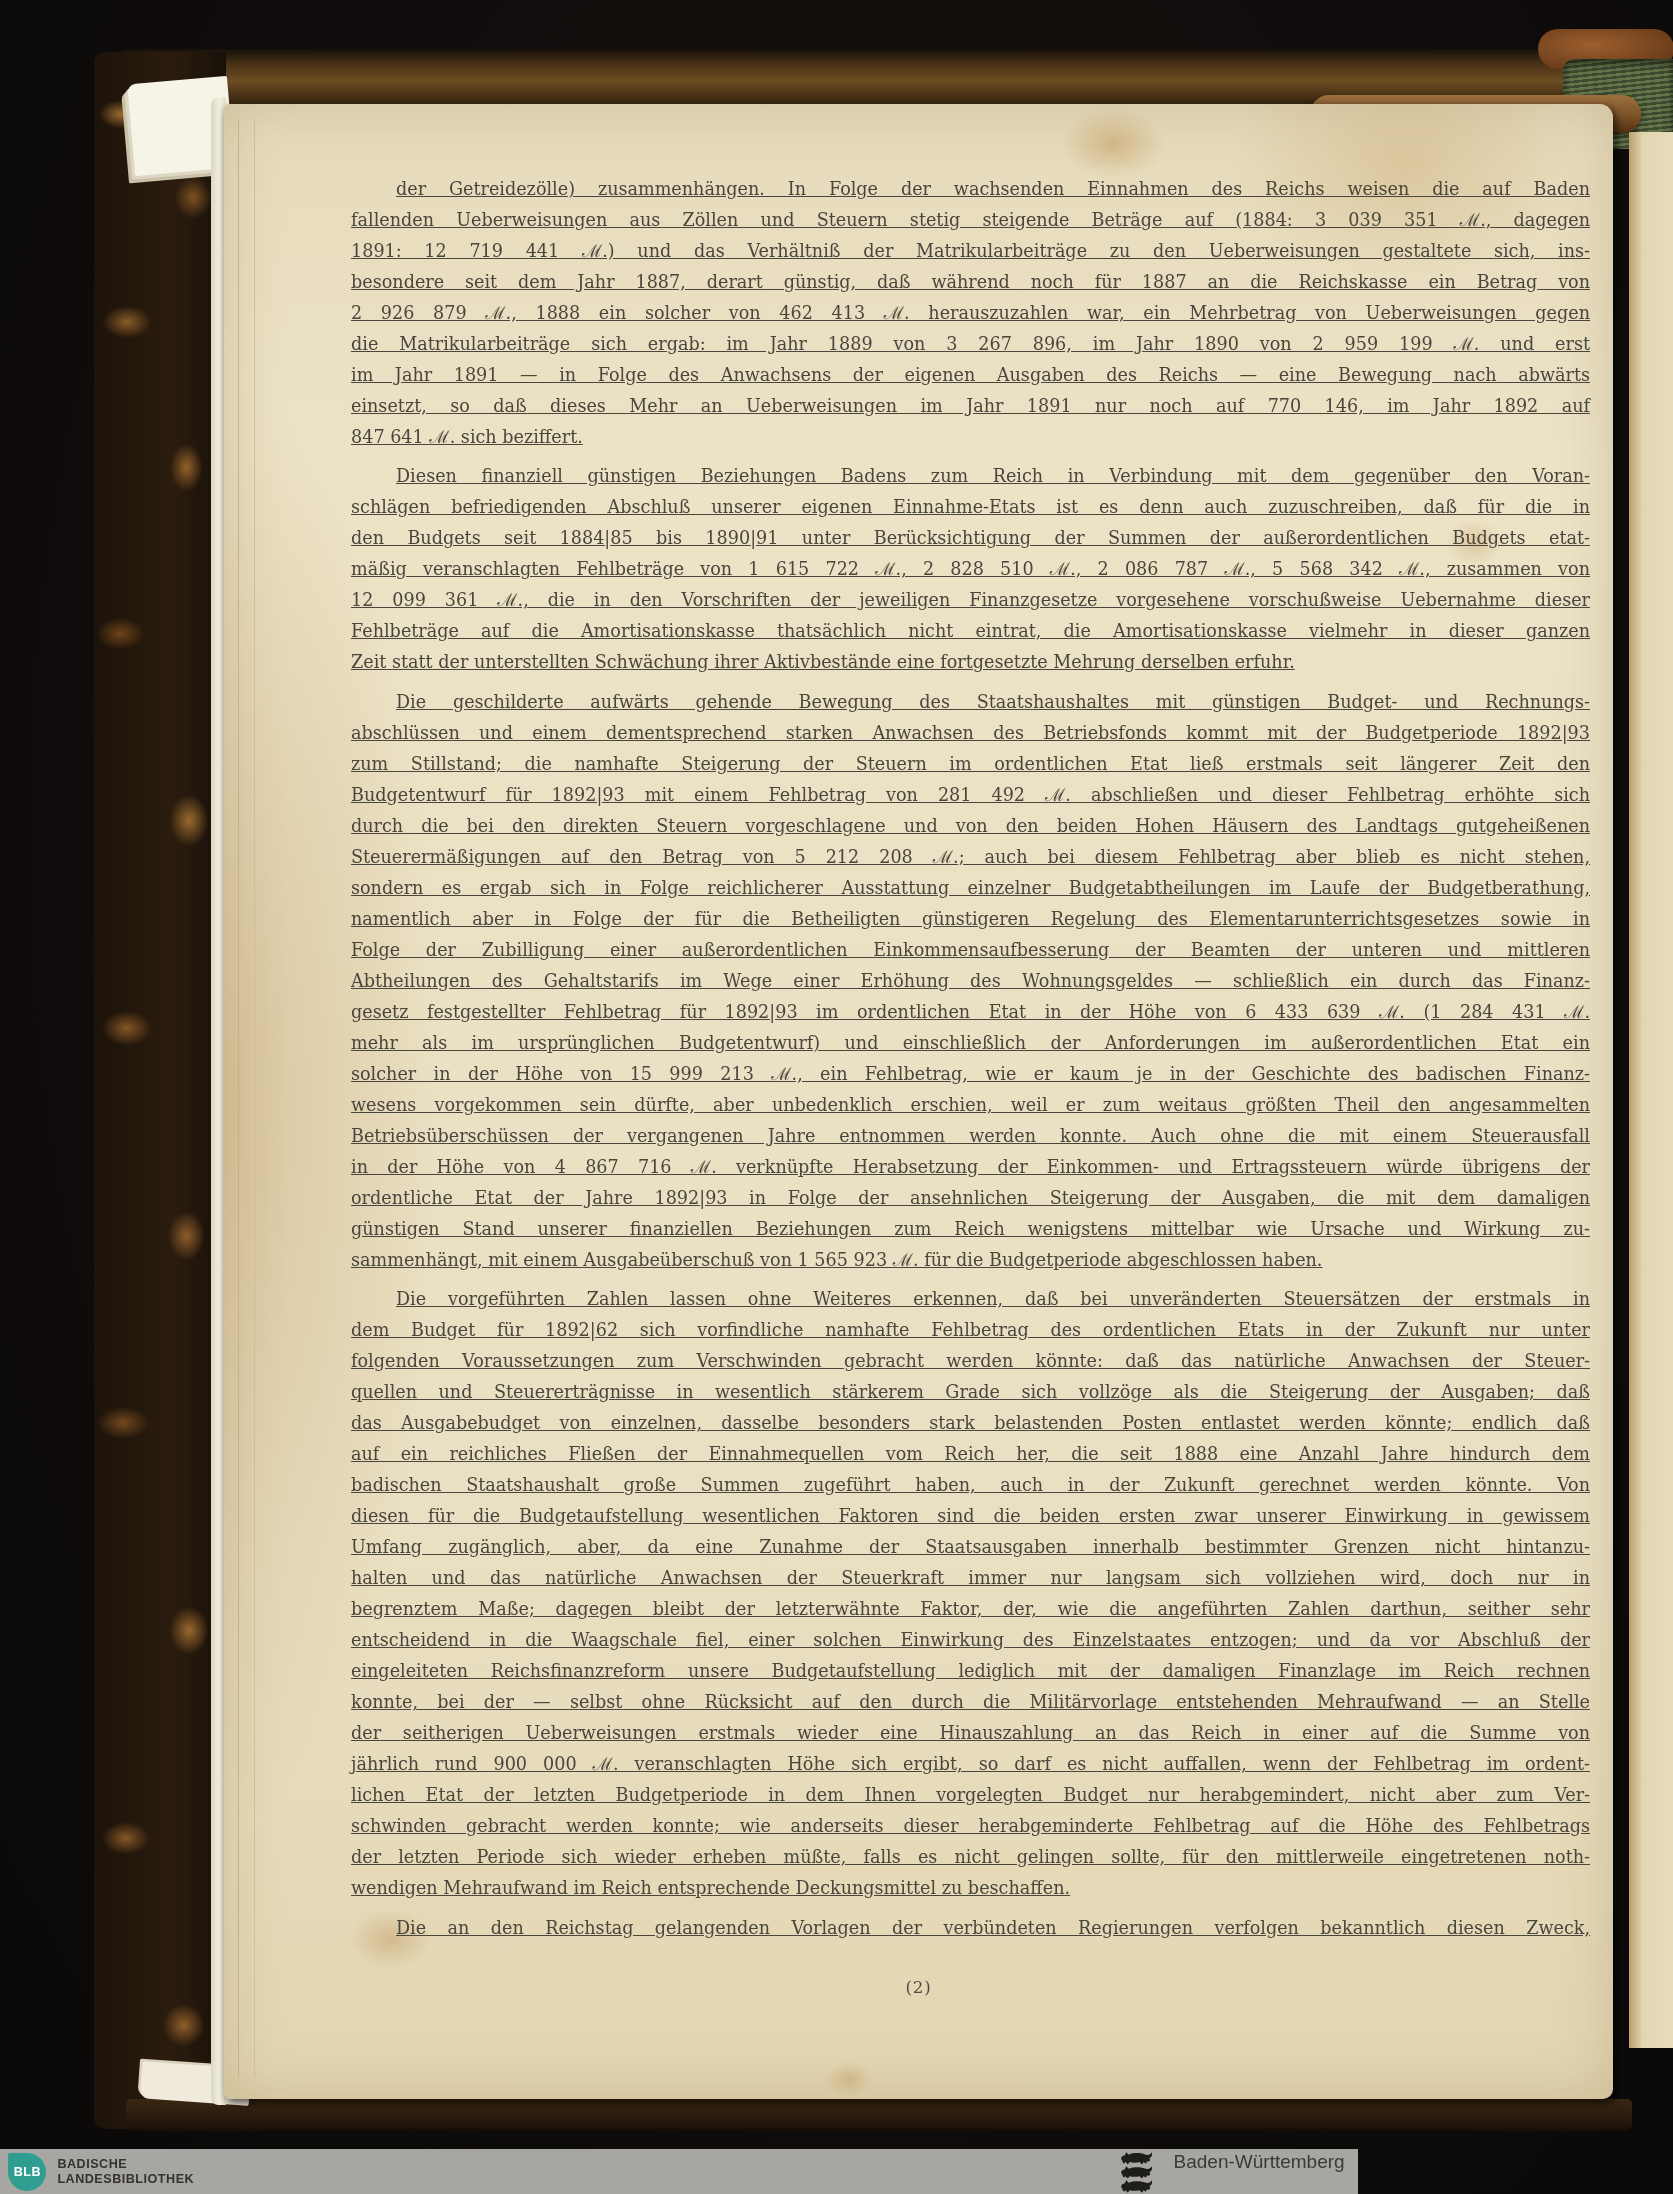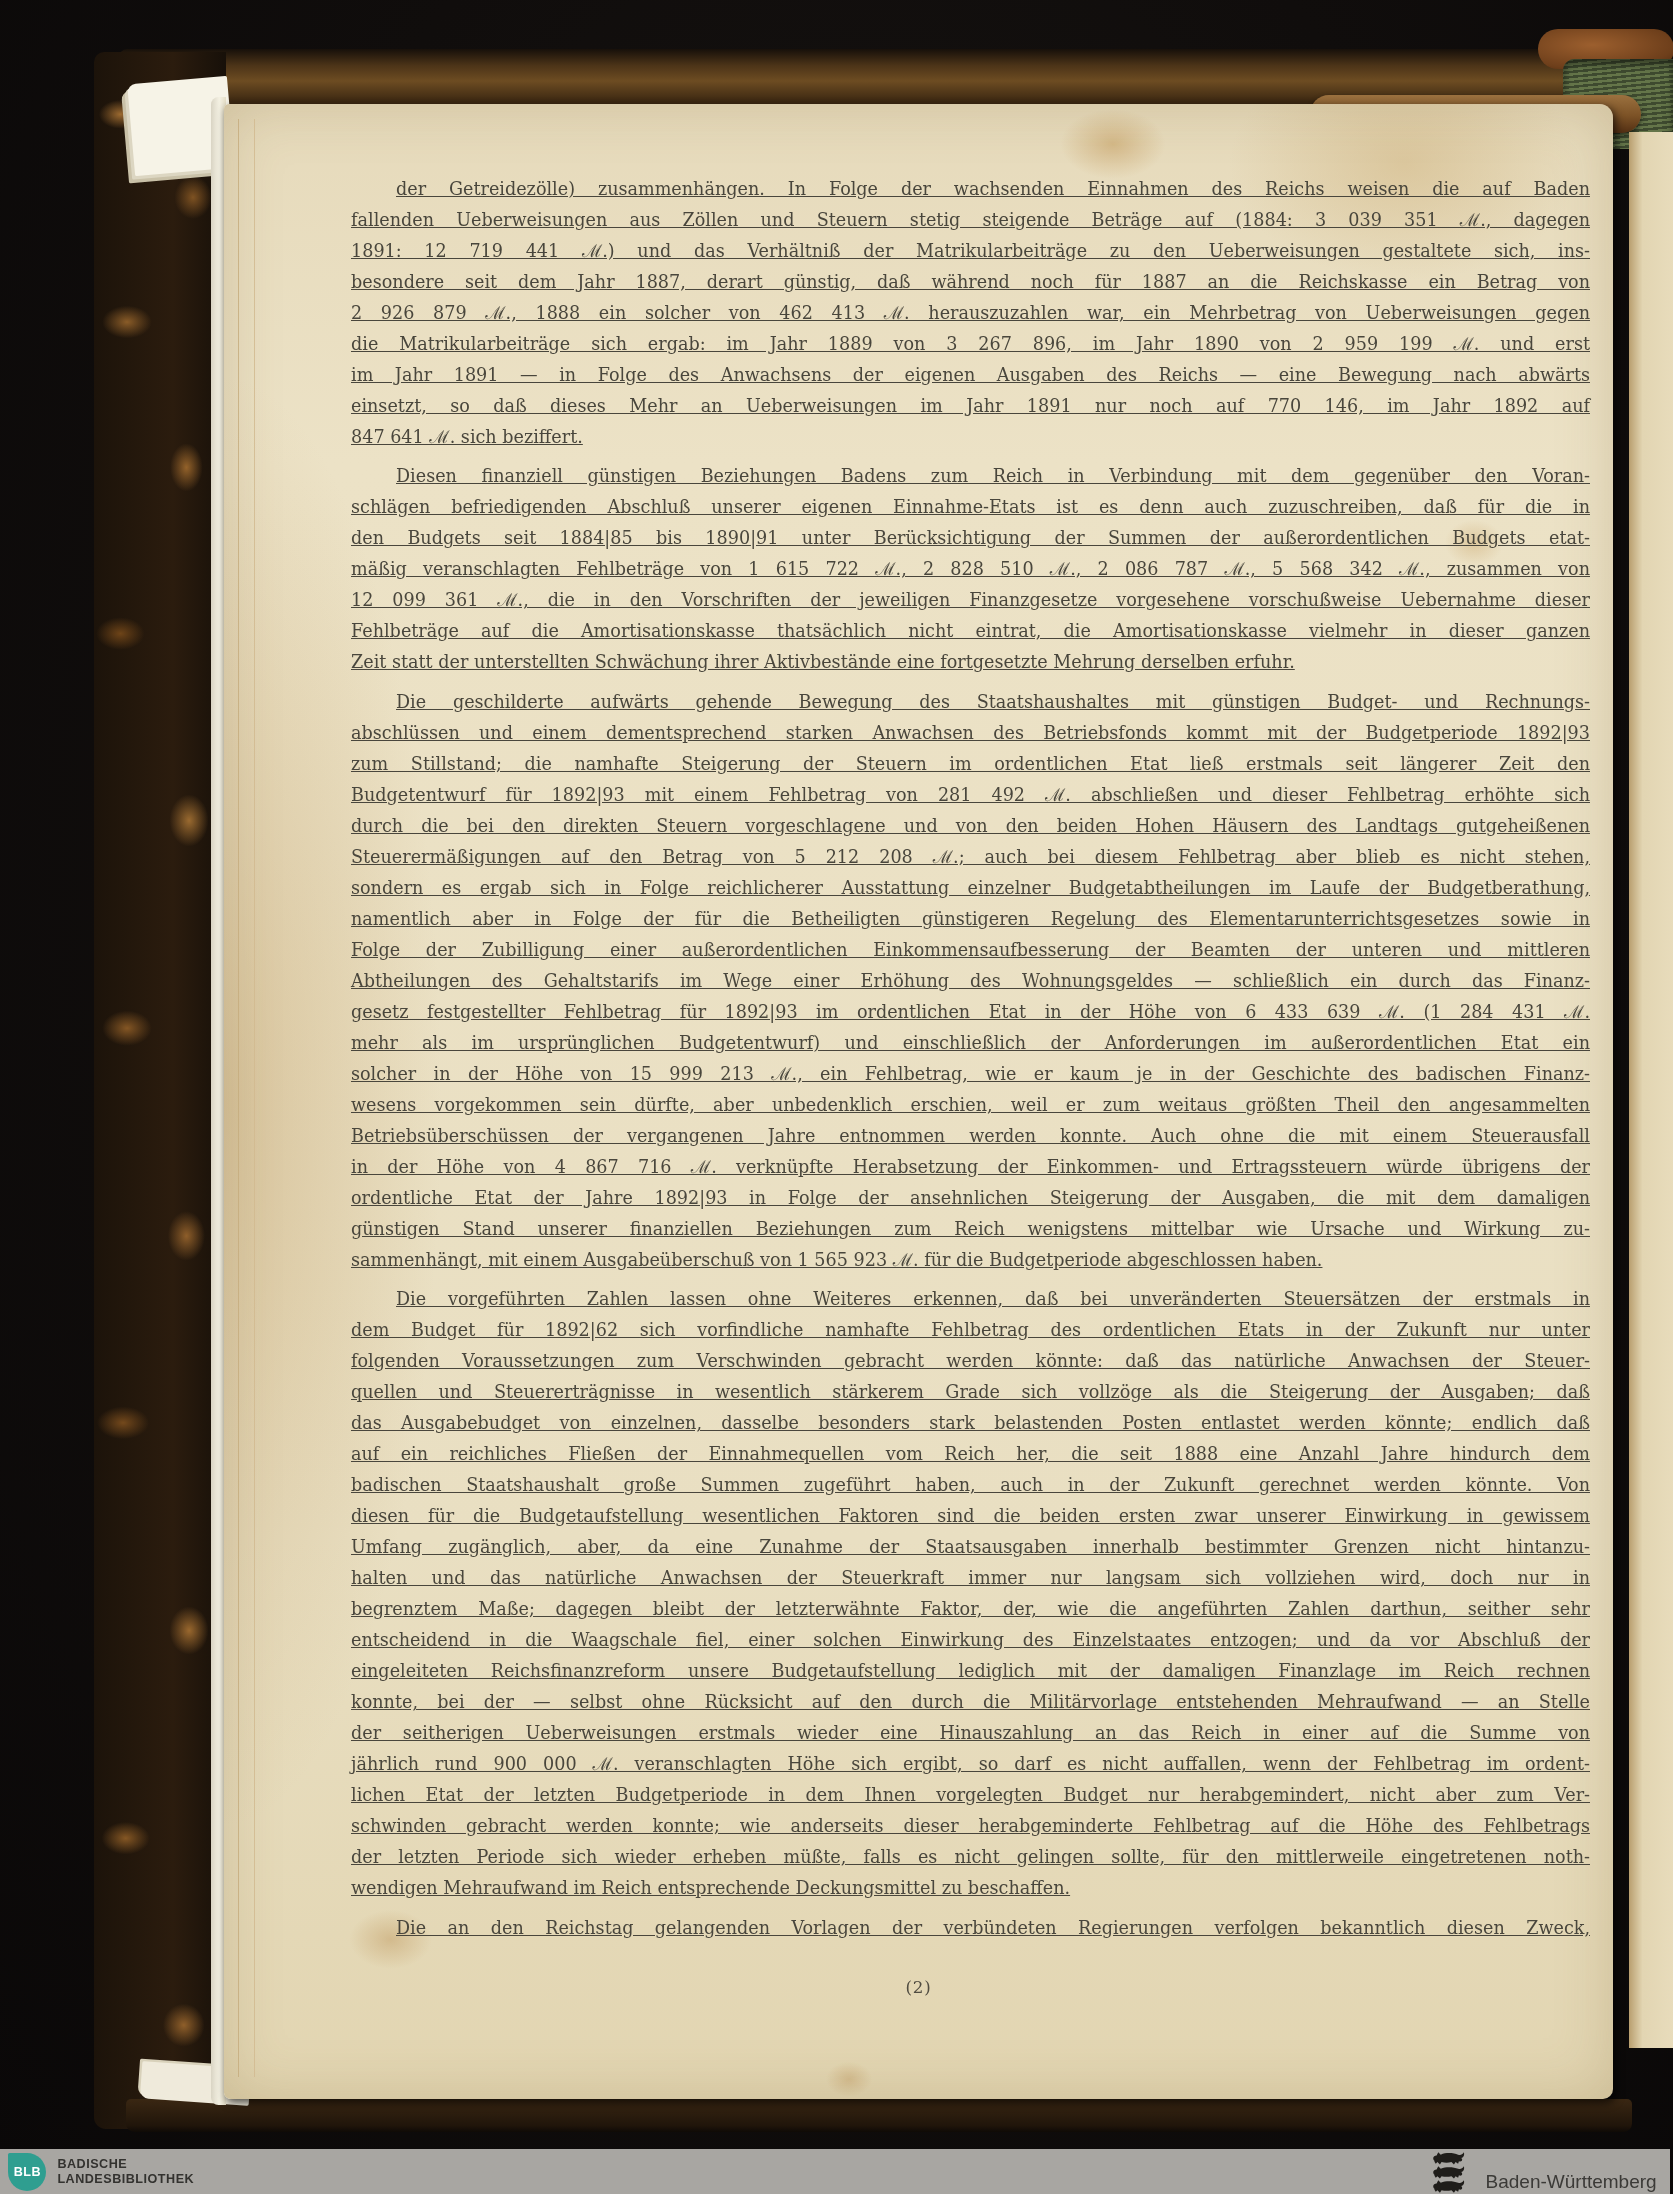--- a/index.html
+++ b/index.html
@@ -60,29 +60,29 @@
   .para{margin:0;}
   .para + .para{margin-top:8.4px;}
   .line{margin:0;font:17.6px/31px "DejaVu Serif", serif;color:#49463c;
     text-align:justify;text-align-last:justify;text-decoration:underline;}
   .line.first{text-indent:45px;}
   .line.end{text-align-last:left;}
   .page-number{position:absolute;left:0;top:1873px;width:100%;text-align:center;
     font:16.7px "DejaVu Serif", serif;color:#504c41;letter-spacing:0.8px;}
 
   
-  .footer{position:absolute;left:0;bottom:0;width:1670px;height:45px;background:#a8a6a2;
+  .footer{position:absolute;left:0;bottom:0;width:1358px;height:45px;background:#a8a6a2;
     display:flex;align-items:center;justify-content:space-between;padding:0 8.4px;box-sizing:border-box;}
   .blb{display:flex;align-items:center;gap:11px;}
   .blb-badge{width:38px;height:38px;border-radius:1.7px 50% 50% 50%;background:#2f9e90;color:#ffffff;
     display:flex;align-items:center;justify-content:center;
     font:700 12.6px "Liberation Sans", sans-serif;letter-spacing:0.4px;}
   .blb-name{display:flex;flex-direction:column;
     font:700 12.6px/15px "Liberation Sans", sans-serif;color:#33322f;letter-spacing:0.5px;}
-  .bw{display:flex;align-items:flex-end;gap:18px;margin-right:5px;}
+  .bw{display:flex;align-items:flex-start;gap:18px;margin-right:5px;}
   .bw-label{font:400 19px "Liberation Sans", sans-serif;color:#3b3a37;}
   .lions{display:block;}
 </style>
 </head>
 <body>
 
 <div class="scene">
 
   <div class="cover-top"></div>
   <div class="headband-fur"></div>

